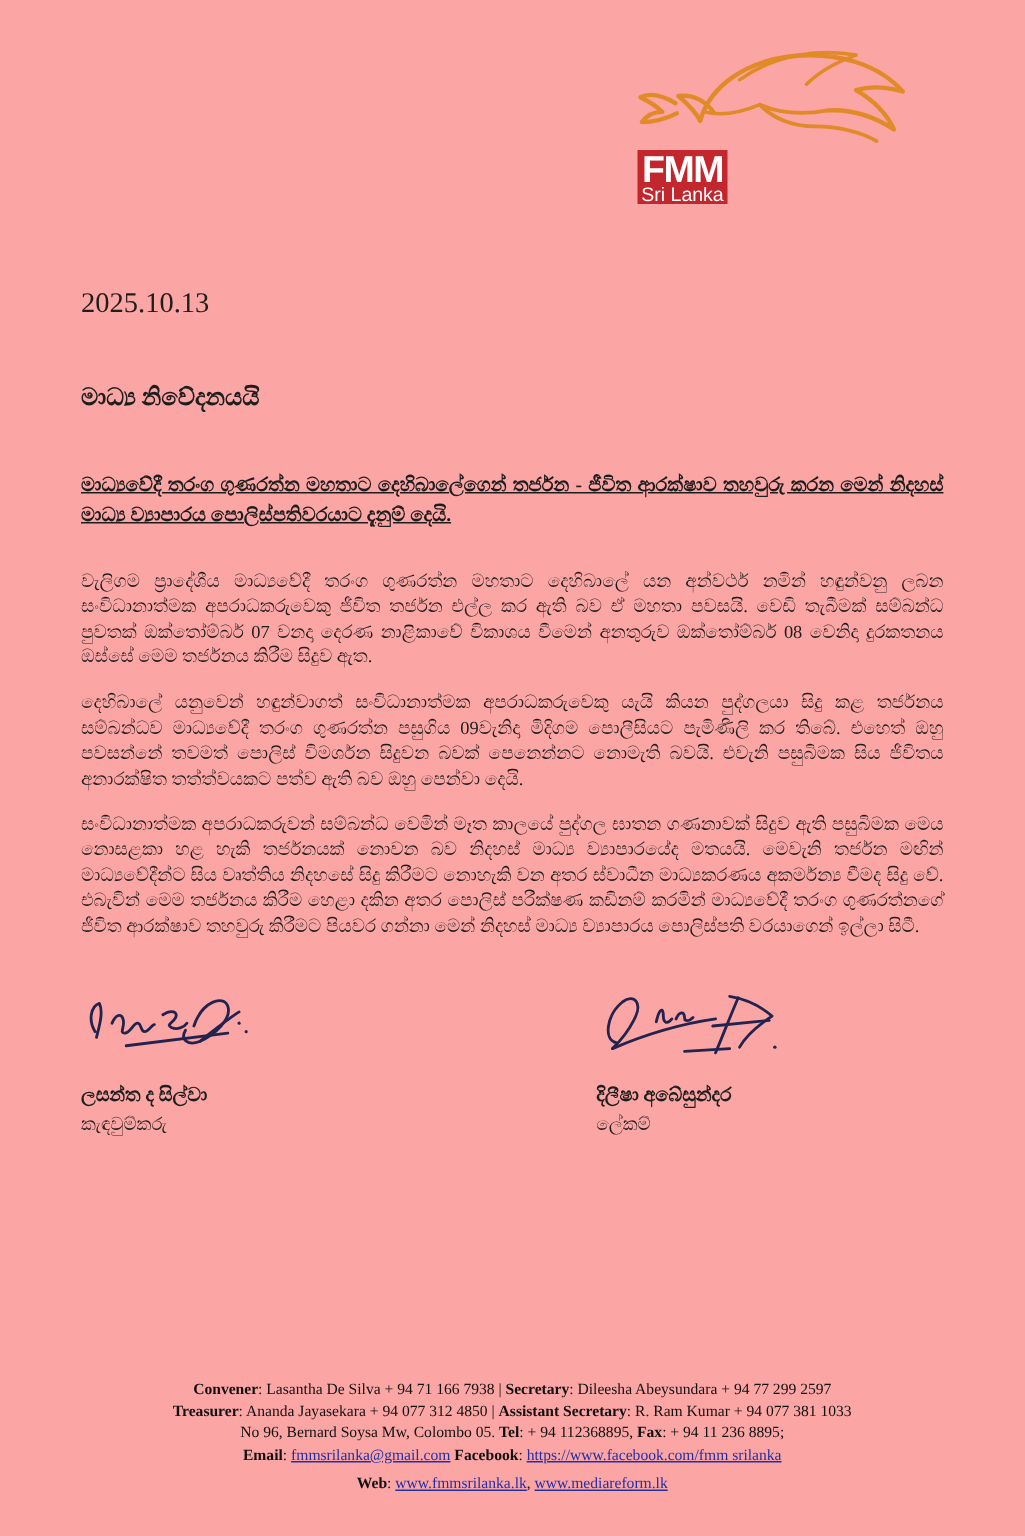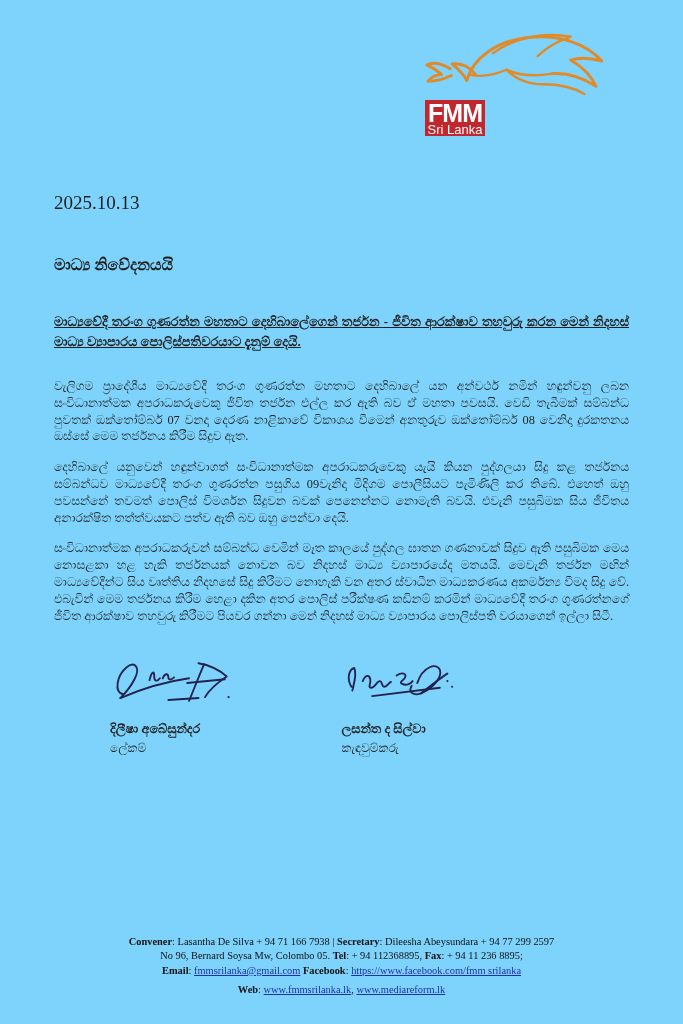--- a/index.html
+++ b/index.html
@@ -1,20 +1,20 @@
 <!DOCTYPE html>
 <html><head>
 <meta charset="utf-8">
 <style>
   html,body { margin:0; padding:0; background:#e9e9e9; }
   .page {
     position:relative;
     width:683px; height:1024px;
     margin:0 auto;
-    background:#7dd3fc;
+    background:#fca5a5;
     font-family:"Liberation Serif", serif;
     color:#1e1e1e;
     overflow:hidden;
   }
   .content { padding:24px 54px 0 54px; }
 
   
   .logo-row { display:flex; justify-content:flex-end; }
   .logo { width:204px; }
   .logo-bird { display:block; width:204px; height:74px; }
@@ -101,56 +101,59 @@
 
     <div class="heading">මාධ්‍ය නිවේදනයයි</div>
 
     <div class="title">මාධ්‍යවේදී තරංග ගුණරත්න මහතාට දෙහිබාලේගෙන් තර්ජන - ජීවිත ආරක්ෂාව තහවුරු කරන මෙන් නිදහස් මාධ්‍ය ව්‍යාපාරය පොලිස්පතිවරයාට දැනුම් දෙයි.</div>
 
     <p class="para">වැලිගම ප්‍රාදේශීය මාධ්‍යවේදී තරංග ගුණරත්න මහතාට දෙහිබාලේ යන අන්වර්ථ නමින් හඳුන්වනු ලබන සංවිධානාත්මක අපරාධකරුවෙකු ජීවිත තර්ජන එල්ල කර ඇති බව ඒ මහතා පවසයි. වෙඩි තැබීමක් සම්බන්ධ පුවතක් ඔක්තෝම්බර් 07 වනදා දෙරණ නාළිකාවේ විකාශය වීමෙන් අනතුරුව ඔක්තෝම්බර් 08 වෙනිදා දුරකතනය ඔස්සේ මෙම තර්ජනය කිරීම සිදුව ඇත.</p>
     <p class="para">දෙහිබාලේ යනුවෙන් හඳුන්වාගත් සංවිධානාත්මක අපරාධකරුවෙකු යැයි කියන පුද්ගලයා සිදු කළ තර්ජනය සම්බන්ධව මාධ්‍යවේදී තරංග ගුණරත්න පසුගිය 09වැනිදා මිදිගම පොලීසියට පැමිණිලි කර තිබේ. එහෙත් ඔහු පවසන්නේ තවමත් පොලිස් විමර්ශන සිදුවන බවක් පෙනෙන්නට නොමැති බවයි. එවැනි පසුබිමක සිය ජීවිතය අනාරක්ෂිත තත්ත්වයකට පත්ව ඇති බව ඔහු පෙන්වා දෙයි.</p>
     <p class="para">සංවිධානාත්මක අපරාධකරුවන් සම්බන්ධ වෙමින් මෑත කාලයේ පුද්ගල ඝාතන ගණනාවක් සිදුව ඇති පසුබිමක මෙය නොසළකා හළ හැකි තර්ජනයක් නොවන බව නිදහස් මාධ්‍ය ව්‍යාපාරයේද මතයයි. මෙවැනි තර්ජන මඟින් මාධ්‍යවේදීන්ට සිය වෘත්තිය නිදහසේ සිදු කිරීමට නොහැකි වන අතර ස්වාධීන මාධ්‍යකරණය අකර්මන්‍ය වීමද සිදු වේ. එබැවින් මෙම තර්ජනය කිරීම හෙළා දකින අතර පොලිස් පරීක්ෂණ කඩිනම් කරමින් මාධ්‍යවේදී තරංග ගුණරත්නගේ ජීවිත ආරක්ෂාව තහවුරු කිරීමට පියවර ගන්නා මෙන් නිදහස් මාධ්‍ය ව්‍යාපාරය පොලිස්පති වරයාගෙන් ඉල්ලා සිටී.</p>
 
     <div class="sign-row">
+      <div class="sign-col">
+        <svg class="sign-img" viewBox="0 0 170 60" width="160" fill="none" stroke="#23234f" stroke-width="2" stroke-linecap="round" stroke-linejoin="round">
+          <path d="M10,34 C5,26 7,16 13,14 C16,20 13,30 11,38"></path>
+          <path d="M22,28 c3,-7 7,-7 8,-2 c1,5 -3,9 1,9 c4,0 6,-7 9,-7 c3,0 2,6 5,6 c3,0 5,-5 7,-5"></path>
+          <path d="M58,22 c6,-4 11,-2 9,2 c-2,4 -7,5 -3,7 c4,2 9,0 11,-3"></path>
+          <path d="M80,30 C86,12 101,8 104,16 C107,25 95,36 84,41 C76,44 70,40 74,33"></path>
+          <path d="M84,41 C94,33 104,25 112,20"></path>
+          <path d="M32,44 L104,35"></path>
+          <circle cx="112" cy="28" r="1.1" fill="#23234f" stroke="none"></circle>
+          <circle cx="117" cy="34" r="1.1" fill="#23234f" stroke="none"></circle>
+        </svg>
+        <div class="sign-name">ලසන්ත ද සිල්වා</div>
+        <div class="sign-role">කැඳවුම්කරු</div>
+      </div>
       <div class="sign-col right">
         <svg class="sign-img" viewBox="0 0 170 60" width="160" fill="none" stroke="#23234f" stroke-width="2" stroke-linecap="round" stroke-linejoin="round">
           <path d="M14,42 C4,40 7,22 18,13 C26,7 33,13 26,26 C22,34 16,41 11,46"></path>
           <path d="M11,46 C32,37 56,29 84,25"></path>
           <path d="M42,27 c2,-9 5,-11 5,-4 c0,5 3,6 6,2"></path>
           <path d="M56,25 c2,-5 6,-6 6,-1 c0,3 3,3 6,0"></path>
           <path d="M100,10 C94,24 89,37 84,49"></path>
           <path d="M94,9 C106,11 116,16 124,23 C115,29 106,36 101,45"></path>
           <path d="M82,30 L122,26"></path>
           <path d="M62,48 L94,46"></path>
           <circle cx="126" cy="45" r="1.2" fill="#23234f" stroke="none"></circle>
         </svg>
         <div class="sign-name">දිලීෂා අබේසුන්දර</div>
         <div class="sign-role">ලේකම්</div>
       </div>
-      <div class="sign-col">
-        <svg class="sign-img" viewBox="0 0 170 60" width="160" fill="none" stroke="#23234f" stroke-width="2" stroke-linecap="round" stroke-linejoin="round">
-          <path d="M10,34 C5,26 7,16 13,14 C16,20 13,30 11,38"></path>
-          <path d="M22,28 c3,-7 7,-7 8,-2 c1,5 -3,9 1,9 c4,0 6,-7 9,-7 c3,0 2,6 5,6 c3,0 5,-5 7,-5"></path>
-          <path d="M58,22 c6,-4 11,-2 9,2 c-2,4 -7,5 -3,7 c4,2 9,0 11,-3"></path>
-          <path d="M80,30 C86,12 101,8 104,16 C107,25 95,36 84,41 C76,44 70,40 74,33"></path>
-          <path d="M84,41 C94,33 104,25 112,20"></path>
-          <path d="M32,44 L104,35"></path>
-          <circle cx="112" cy="28" r="1.1" fill="#23234f" stroke="none"></circle>
-          <circle cx="117" cy="34" r="1.1" fill="#23234f" stroke="none"></circle>
-        </svg>
-        <div class="sign-name">ලසන්ත ද සිල්වා</div>
-        <div class="sign-role">කැඳවුම්කරු</div>
-      </div>
     </div>
 
   </div>
 
   <div class="footer">
     <div class="f-line">
       <b>Convener</b><span>: Lasantha De Silva + 94 71 166 7938 | </span><b>Secretary</b><span>: Dileesha Abeysundara + 94 77 299 2597</span>
+    </div>
+    <div class="f-line">
+      <b>Treasurer</b><span>: Ananda Jayasekara + 94 077 312 4850 | </span><b>Assistant Secretary</b><span>: R. Ram Kumar + 94 077 381 1033</span>
     </div>
     <div class="f-line">
       <span>No 96, Bernard Soysa Mw, Colombo 05.  </span><b>Tel</b><span>: + 94 112368895, </span><b>Fax</b><span>: + 94 11 236 8895;</span>
     </div>
     <div class="f-line">
       <b>Email</b><span>: </span><a class="link">fmmsrilanka@gmail.com</a><span> </span><b>Facebook</b><span>: </span><a class="link">https://www.facebook.com/fmm srilanka</a>
     </div>
     <div class="f-line f-links">
       <b>Web</b><span>: </span><a class="link">www.fmmsrilanka.lk</a><span>, </span><a class="link">www.mediareform.lk</a>
     </div>

